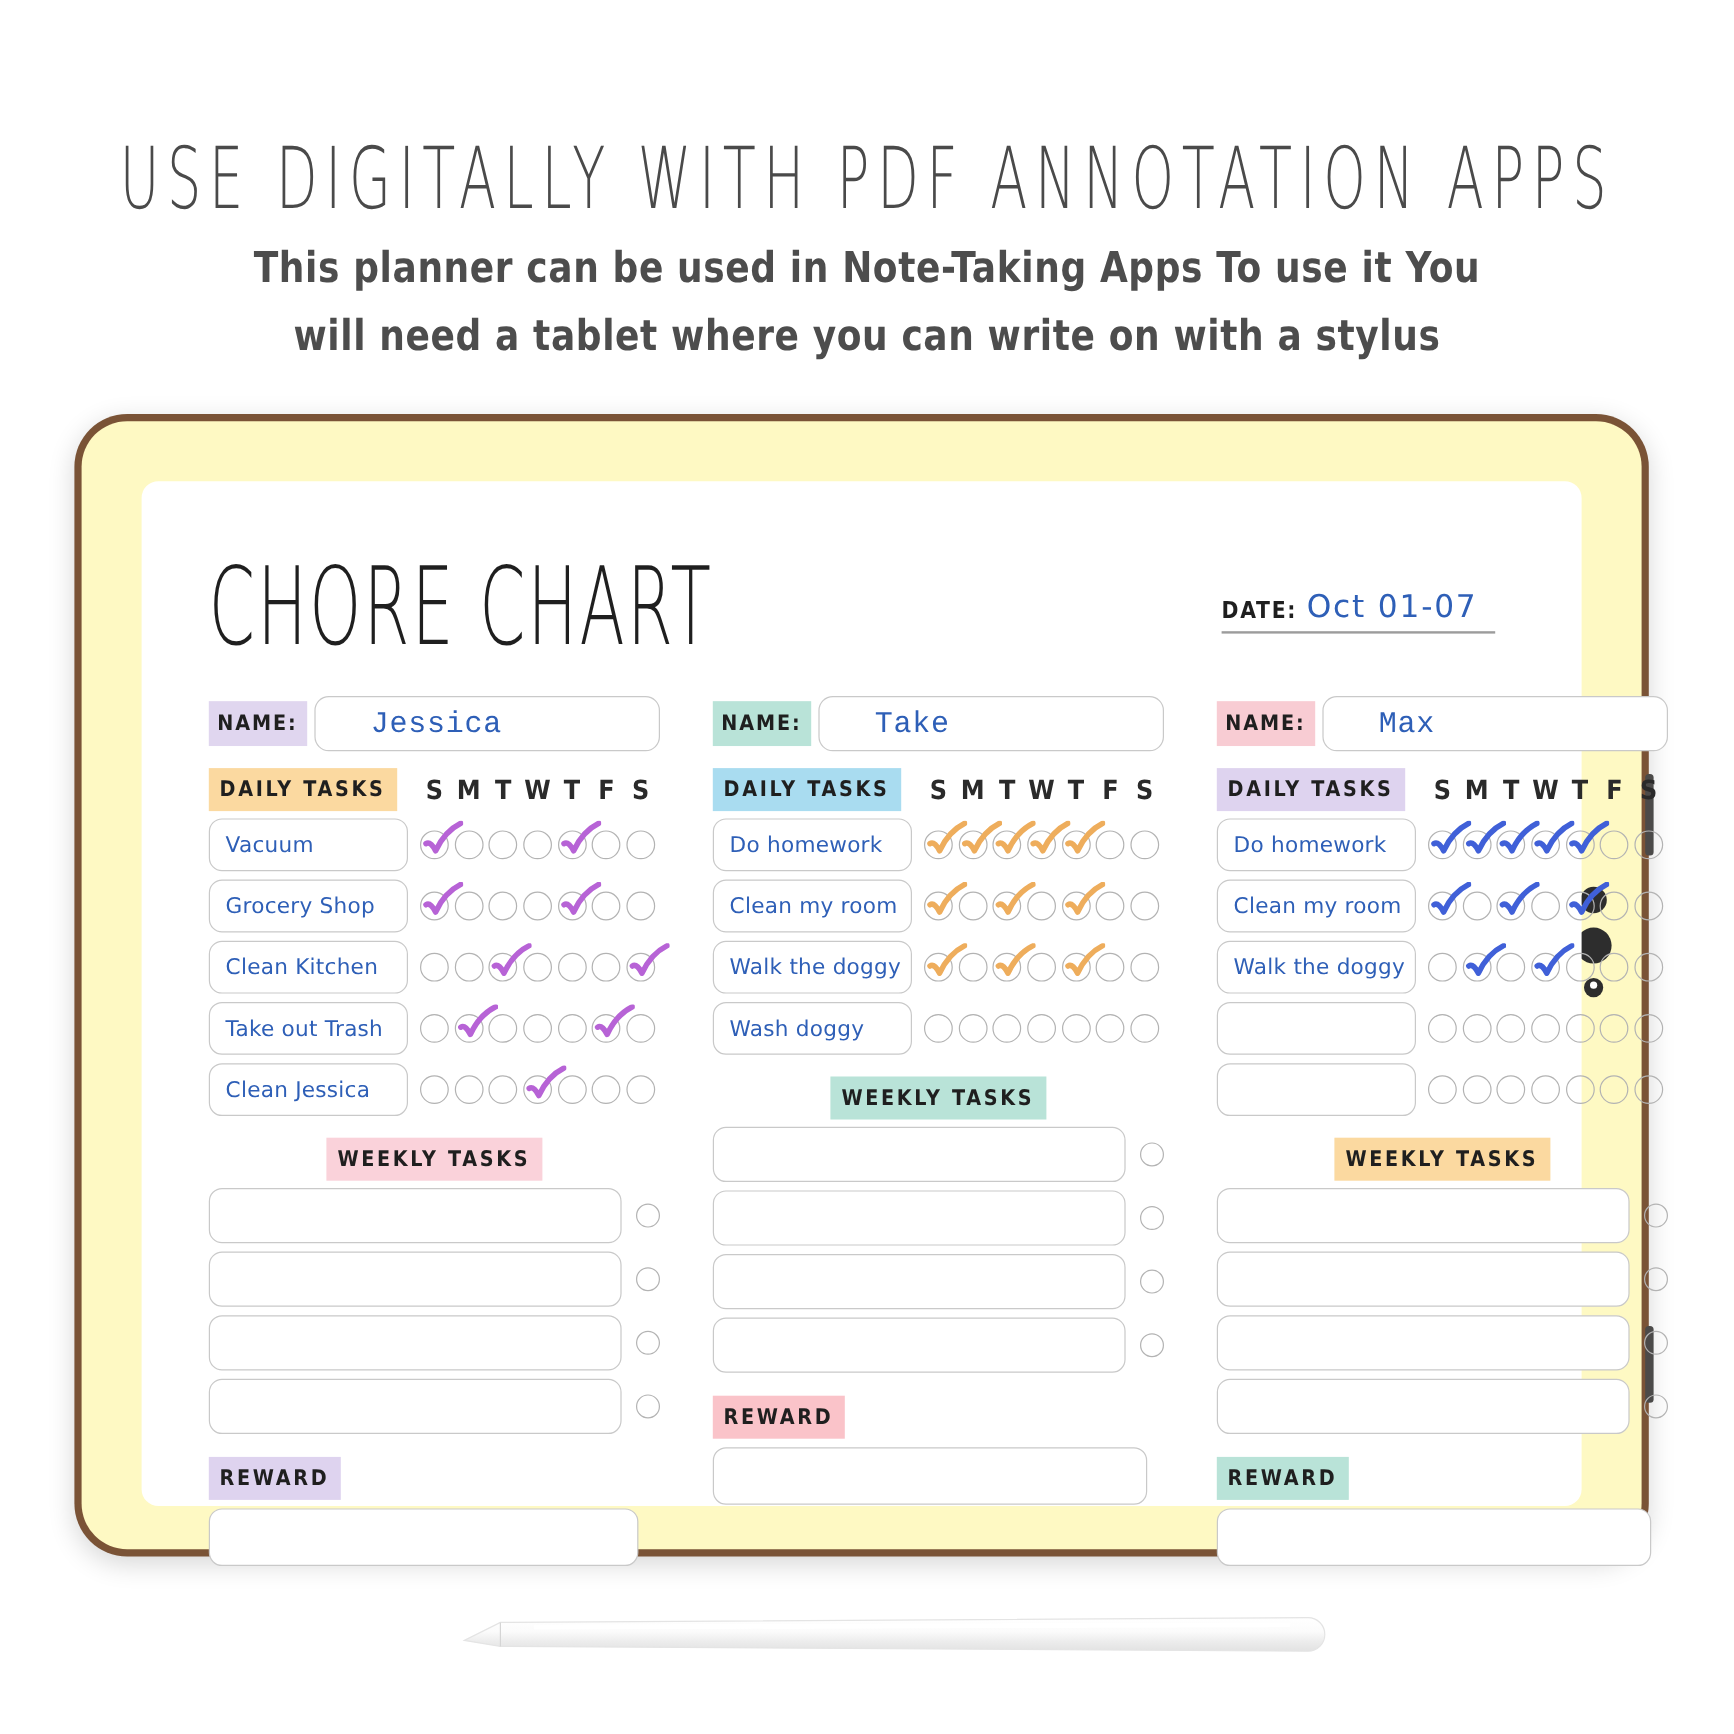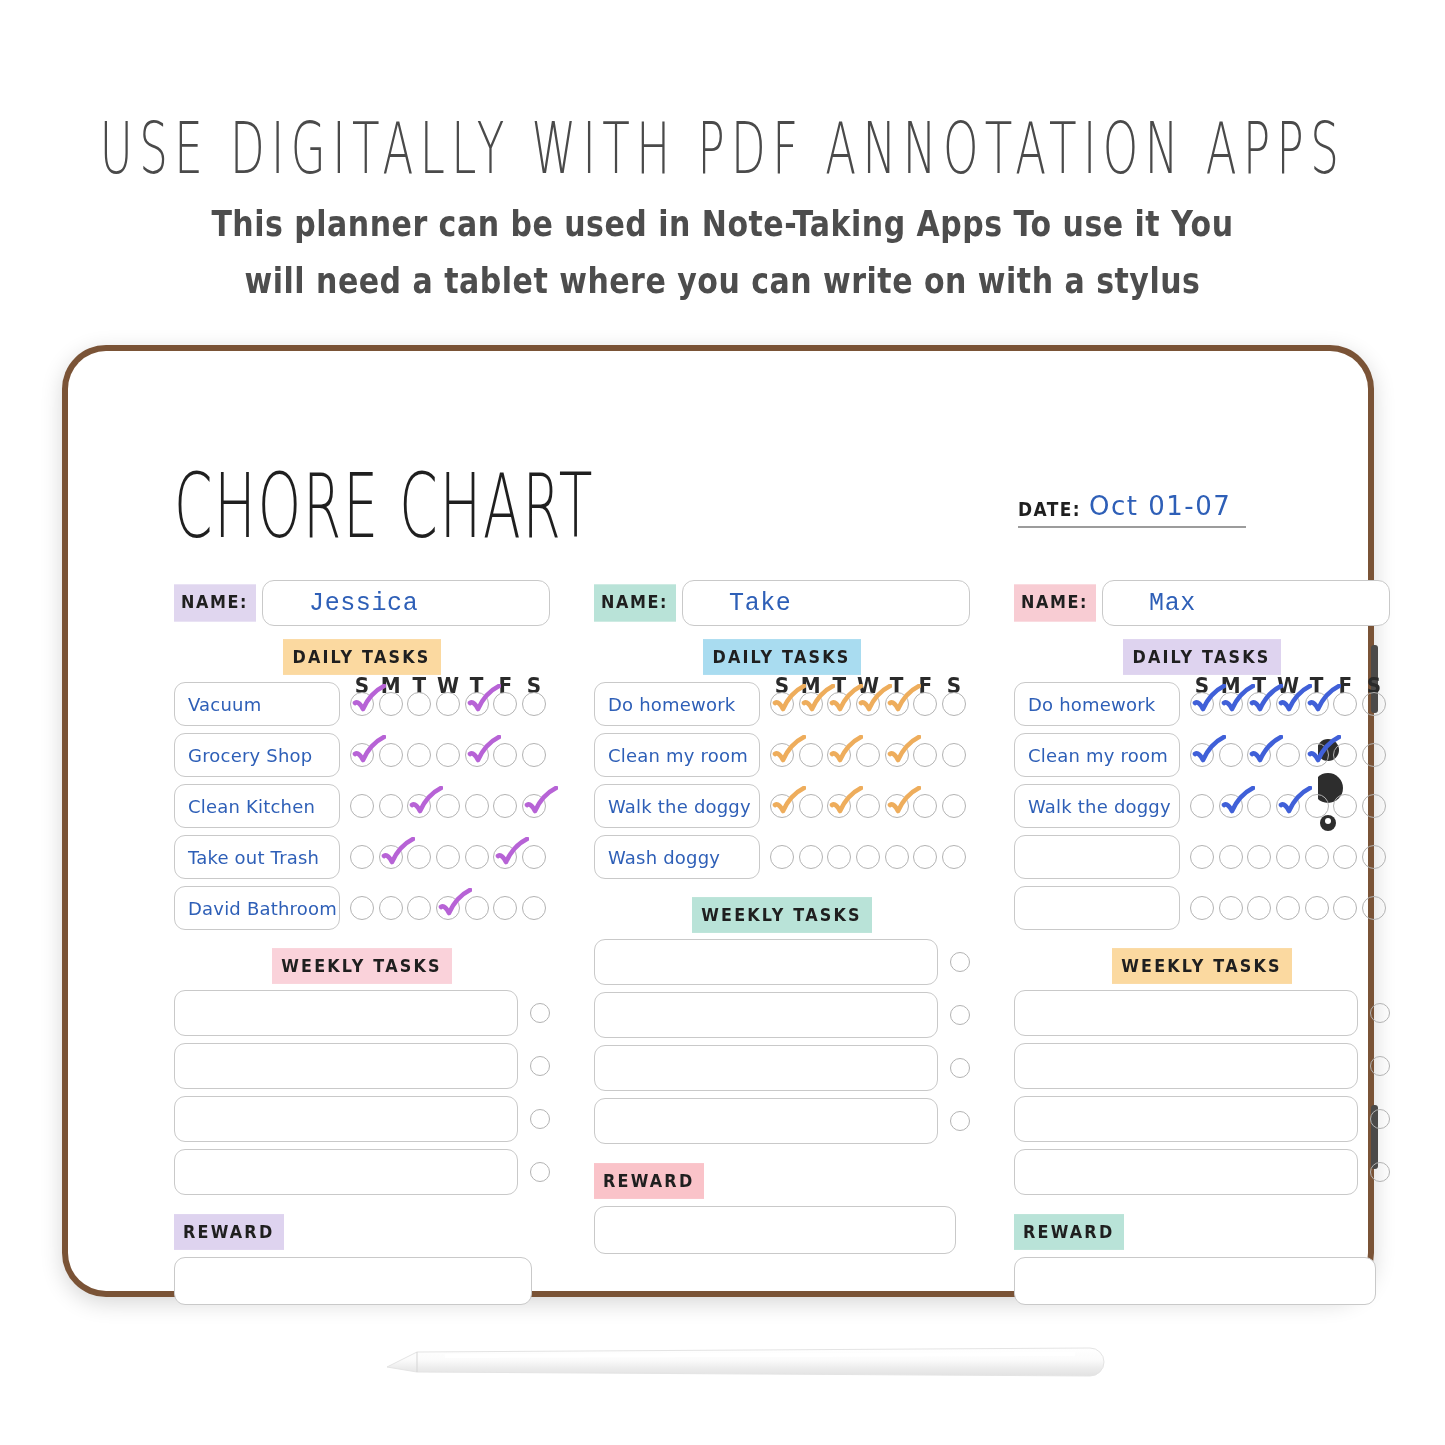--- a/index.html
+++ b/index.html
@@ -57,21 +57,21 @@
     background: #7a5336;
     box-shadow: 0 6px 22px rgba(0,0,0,0.16);
   }
   .tablet-bezel {
     position: absolute;
     left: 6px;
     top: 6px;
     right: 6px;
     bottom: 6px;
     border-radius: 38px;
-    background: #ffffff;
+    background: #fef9c3;
   }
   .tablet-screen {
     position: absolute;
     left: 50px;
     top: 50px;
     right: 50px;
     bottom: 36px;
     border-radius: 14px;
     background: #ffffff;
   }
@@ -230,21 +230,20 @@
     transform: scaleY(1.12);
     transform-origin: left center;
   }
 
   
   .daily-head {
     display: flex;
     align-items: center;
     margin-top: 14px;
     height: 34px;
-    flex-direction: column;
   }
   .days {
     display: flex;
     margin-left: auto;
     width: 196px;
     justify-content: space-between;
     padding-right: 4px;
   }
   .day {
     width: 24px;
@@ -488,21 +487,21 @@
                   <div class="circle">
                     <svg class="tick" viewBox="0 0 34 30">
                       <path d="M3 19 C6 17 9 21 11 25 C16 14 24 6 32 2" fill="none" stroke="#b763d6" stroke-width="4.6" stroke-linecap="round" stroke-linejoin="round"></path>
                     </svg>
                   </div>
                   <div class="circle"></div>
                 </div>
               </div>
               <div class="task-row">
                 <div class="task-box">
-                  <span class="task-text">David Bathroom</span>
+                  <span class="task-text">Clean Jessica</span>
                 </div>
                 <div class="checks">
                   <div class="circle"></div>
                   <div class="circle"></div>
                   <div class="circle"></div>
                   <div class="circle">
                     <svg class="tick" viewBox="0 0 34 30">
                       <path d="M3 19 C6 17 9 21 11 25 C16 14 24 6 32 2" fill="none" stroke="#b763d6" stroke-width="4.6" stroke-linecap="round" stroke-linejoin="round"></path>
                     </svg>
                   </div>

